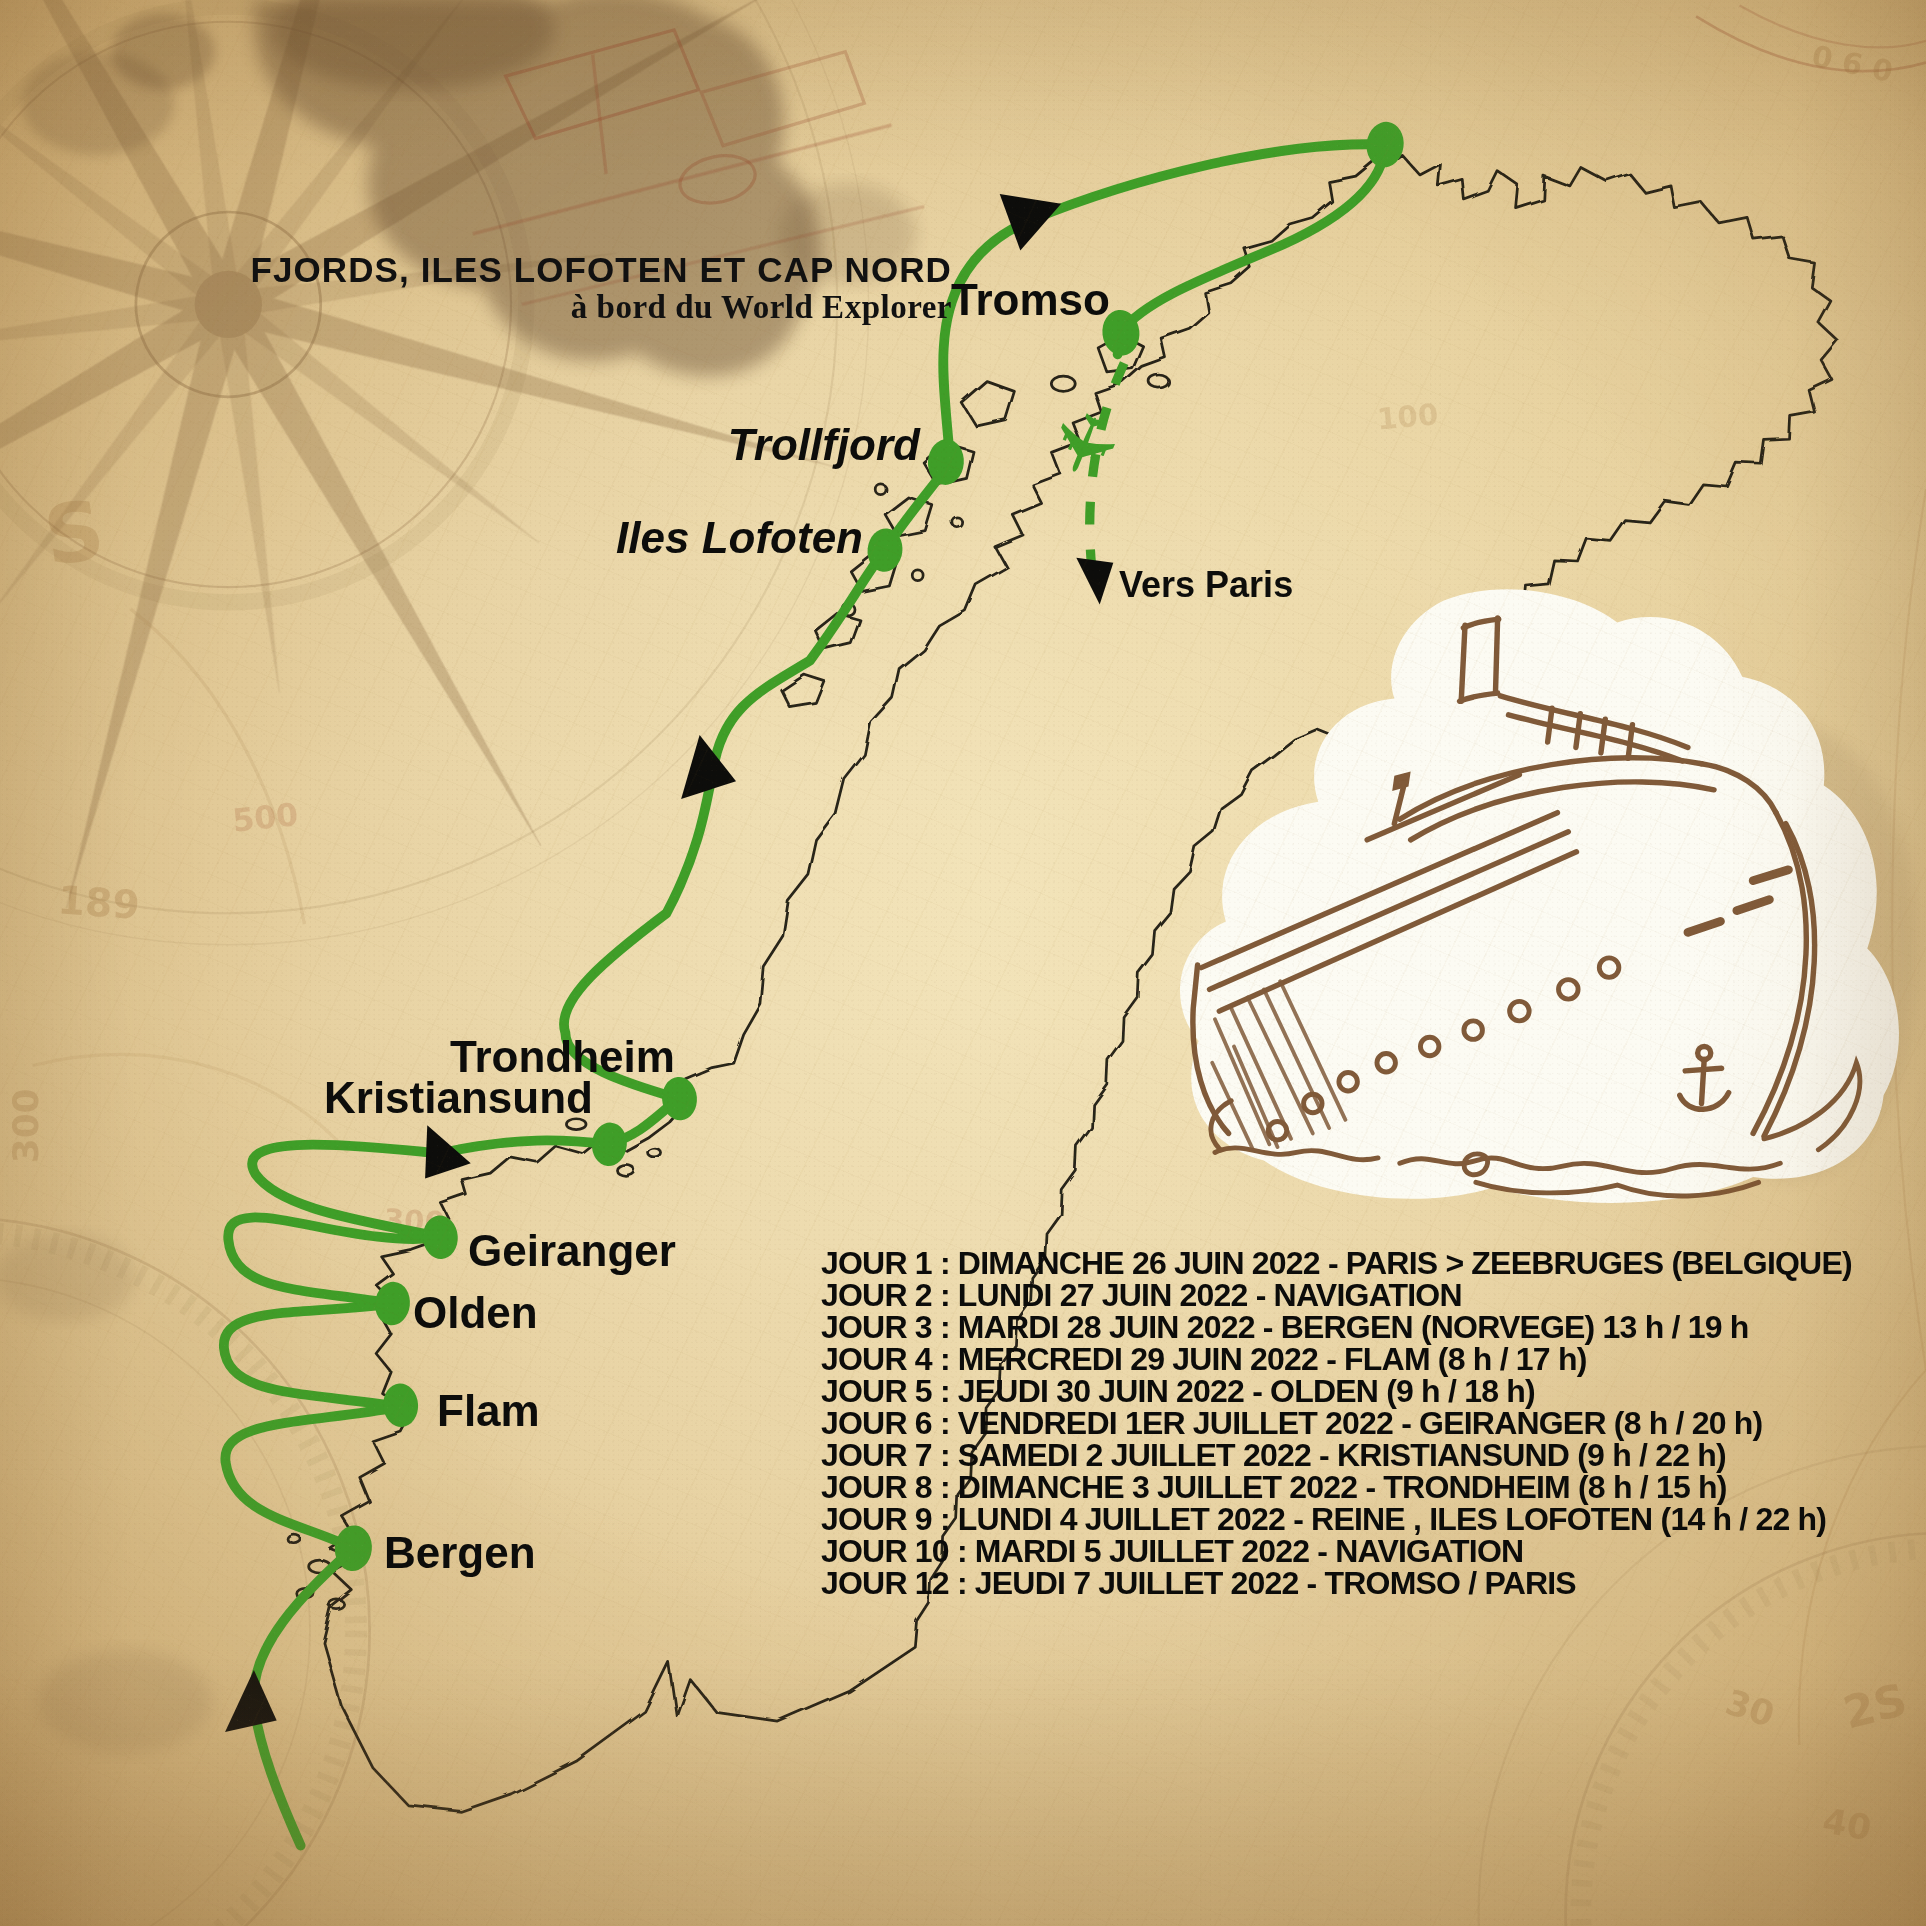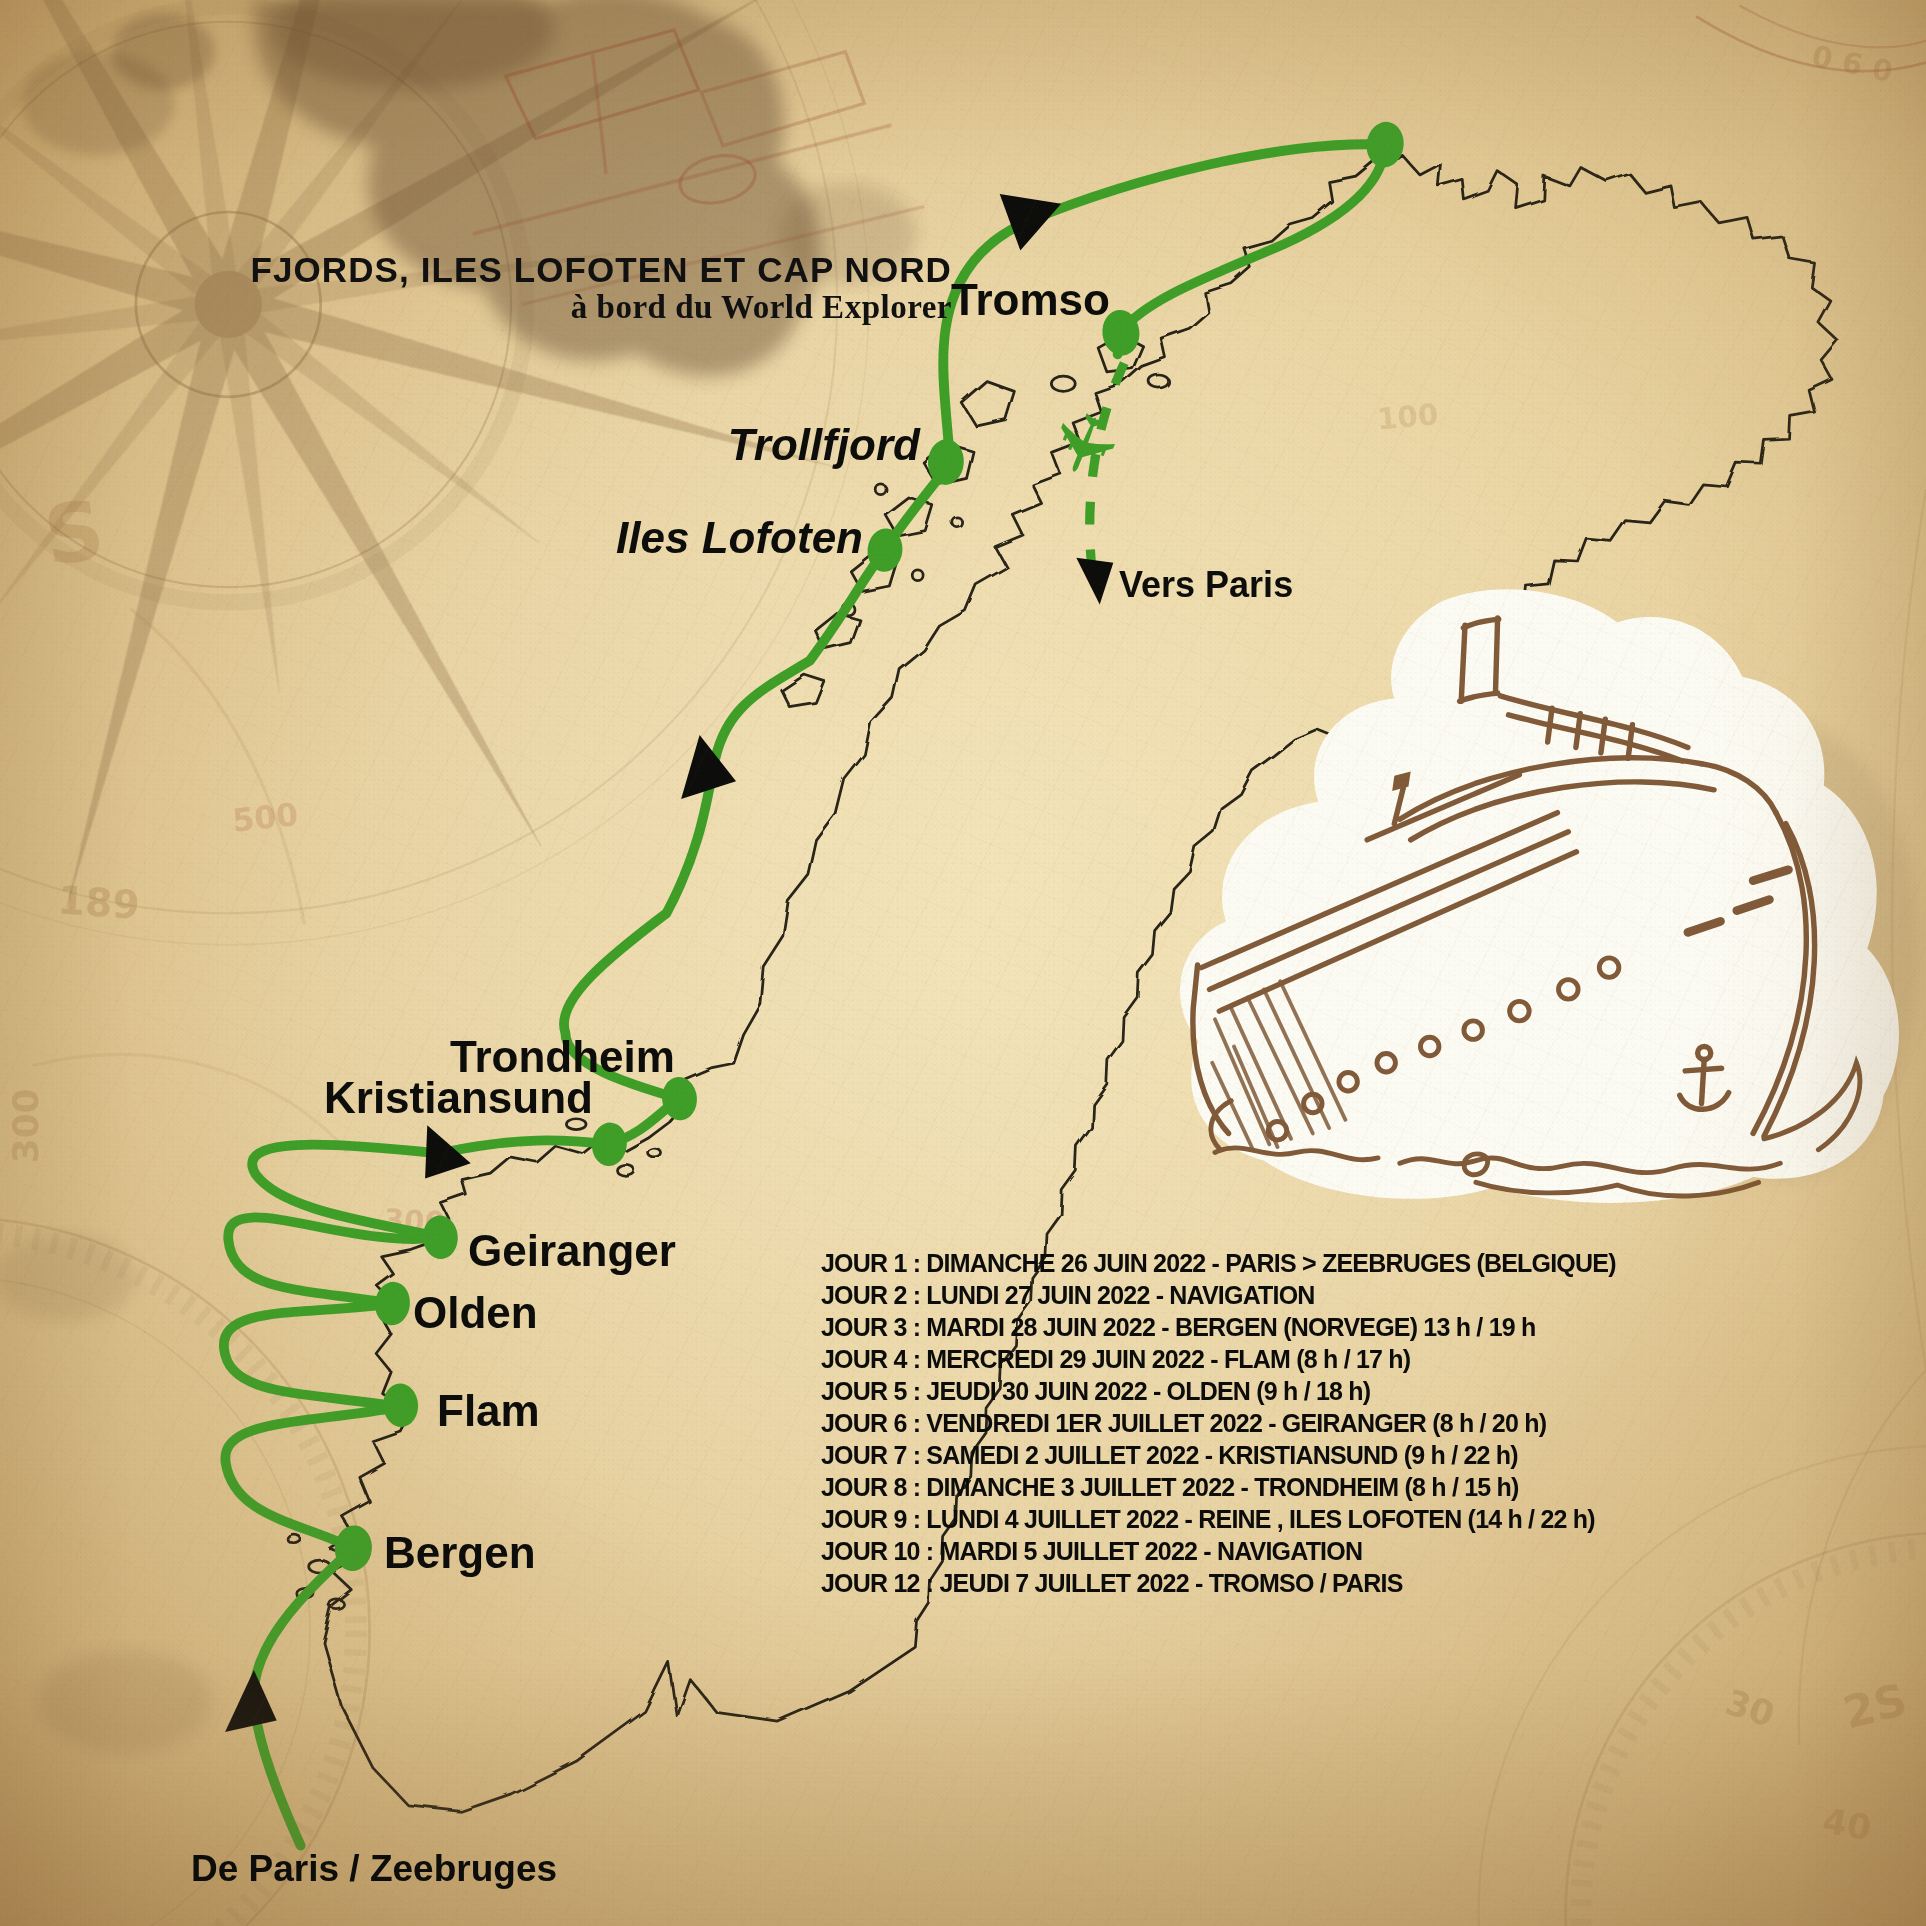--- a/index.html
+++ b/index.html
@@ -51,21 +51,21 @@
   .lbl-bergen{left:384px;top:1553px;}
   .lbl-origin{left:191px;top:1869px;font-size:37px;}
   .title-block{
     position:absolute;z-index:60;left:82px;top:251px;width:870px;text-align:right;
     color:#111;font-weight:bold;
   }
   .title-block .t1{font-size:35px;letter-spacing:1.1px;line-height:38px;}
   .title-block .t2{font-size:33px;letter-spacing:0.5px;line-height:36px;font-family:Liberation Serif, serif;}
   .itinerary{
     position:absolute;z-index:60;left:821px;top:1247px;color:#0c0c0a;
-    font-weight:bold;font-size:25px;letter-spacing:-0.8px;
+    font-weight:bold;font-size:32px;letter-spacing:-0.8px;
   }
   .itinerary .day{height:32px;line-height:32px;white-space:nowrap;}
 </style>
 </head>
 <body>
 
 <div class="canvas">
 
   <svg class="layer" width="1926" height="1926" viewBox="0 0 3543 3543">
     <defs>
@@ -361,21 +361,20 @@
   <div class="lbl port-label lbl-tromso">Tromso</div>
   <div class="lbl port-label ralign lbl-trollfjord">Trollfjord</div>
   <div class="lbl port-label ralign lbl-lofoten">Iles Lofoten</div>
   <div class="lbl lbl-versparis">Vers Paris</div>
   <div class="lbl port-label lbl-trondheim">Trondheim</div>
   <div class="lbl port-label lbl-kristiansund">Kristiansund</div>
   <div class="lbl port-label lbl-geiranger">Geiranger</div>
   <div class="lbl port-label lbl-olden">Olden</div>
   <div class="lbl port-label lbl-flam">Flam</div>
   <div class="lbl port-label lbl-bergen">Bergen</div>
-  <div class="lbl lbl-origin">De Paris / Zeebruges</div>
 
   <div class="itinerary">
     <div class="day">JOUR 1 : DIMANCHE 26 JUIN 2022 - PARIS &gt; ZEEBRUGES (BELGIQUE)</div>
     <div class="day">JOUR 2 : LUNDI 27 JUIN 2022 - NAVIGATION</div>
     <div class="day">JOUR 3 : MARDI 28 JUIN 2022 -  BERGEN (NORVEGE) 13 h / 19 h</div>
     <div class="day">JOUR 4 : MERCREDI 29 JUIN 2022 - FLAM (8 h / 17 h)</div>
     <div class="day">JOUR 5 : JEUDI 30 JUIN 2022 -  OLDEN  (9 h / 18 h)</div>
     <div class="day">JOUR 6 : VENDREDI 1ER JUILLET 2022 -  GEIRANGER (8 h / 20 h)</div>
     <div class="day">JOUR 7 : SAMEDI 2 JUILLET 2022 -  KRISTIANSUND (9 h / 22 h)</div>
     <div class="day">JOUR 8 : DIMANCHE 3 JUILLET 2022 -  TRONDHEIM (8 h / 15 h)</div>

